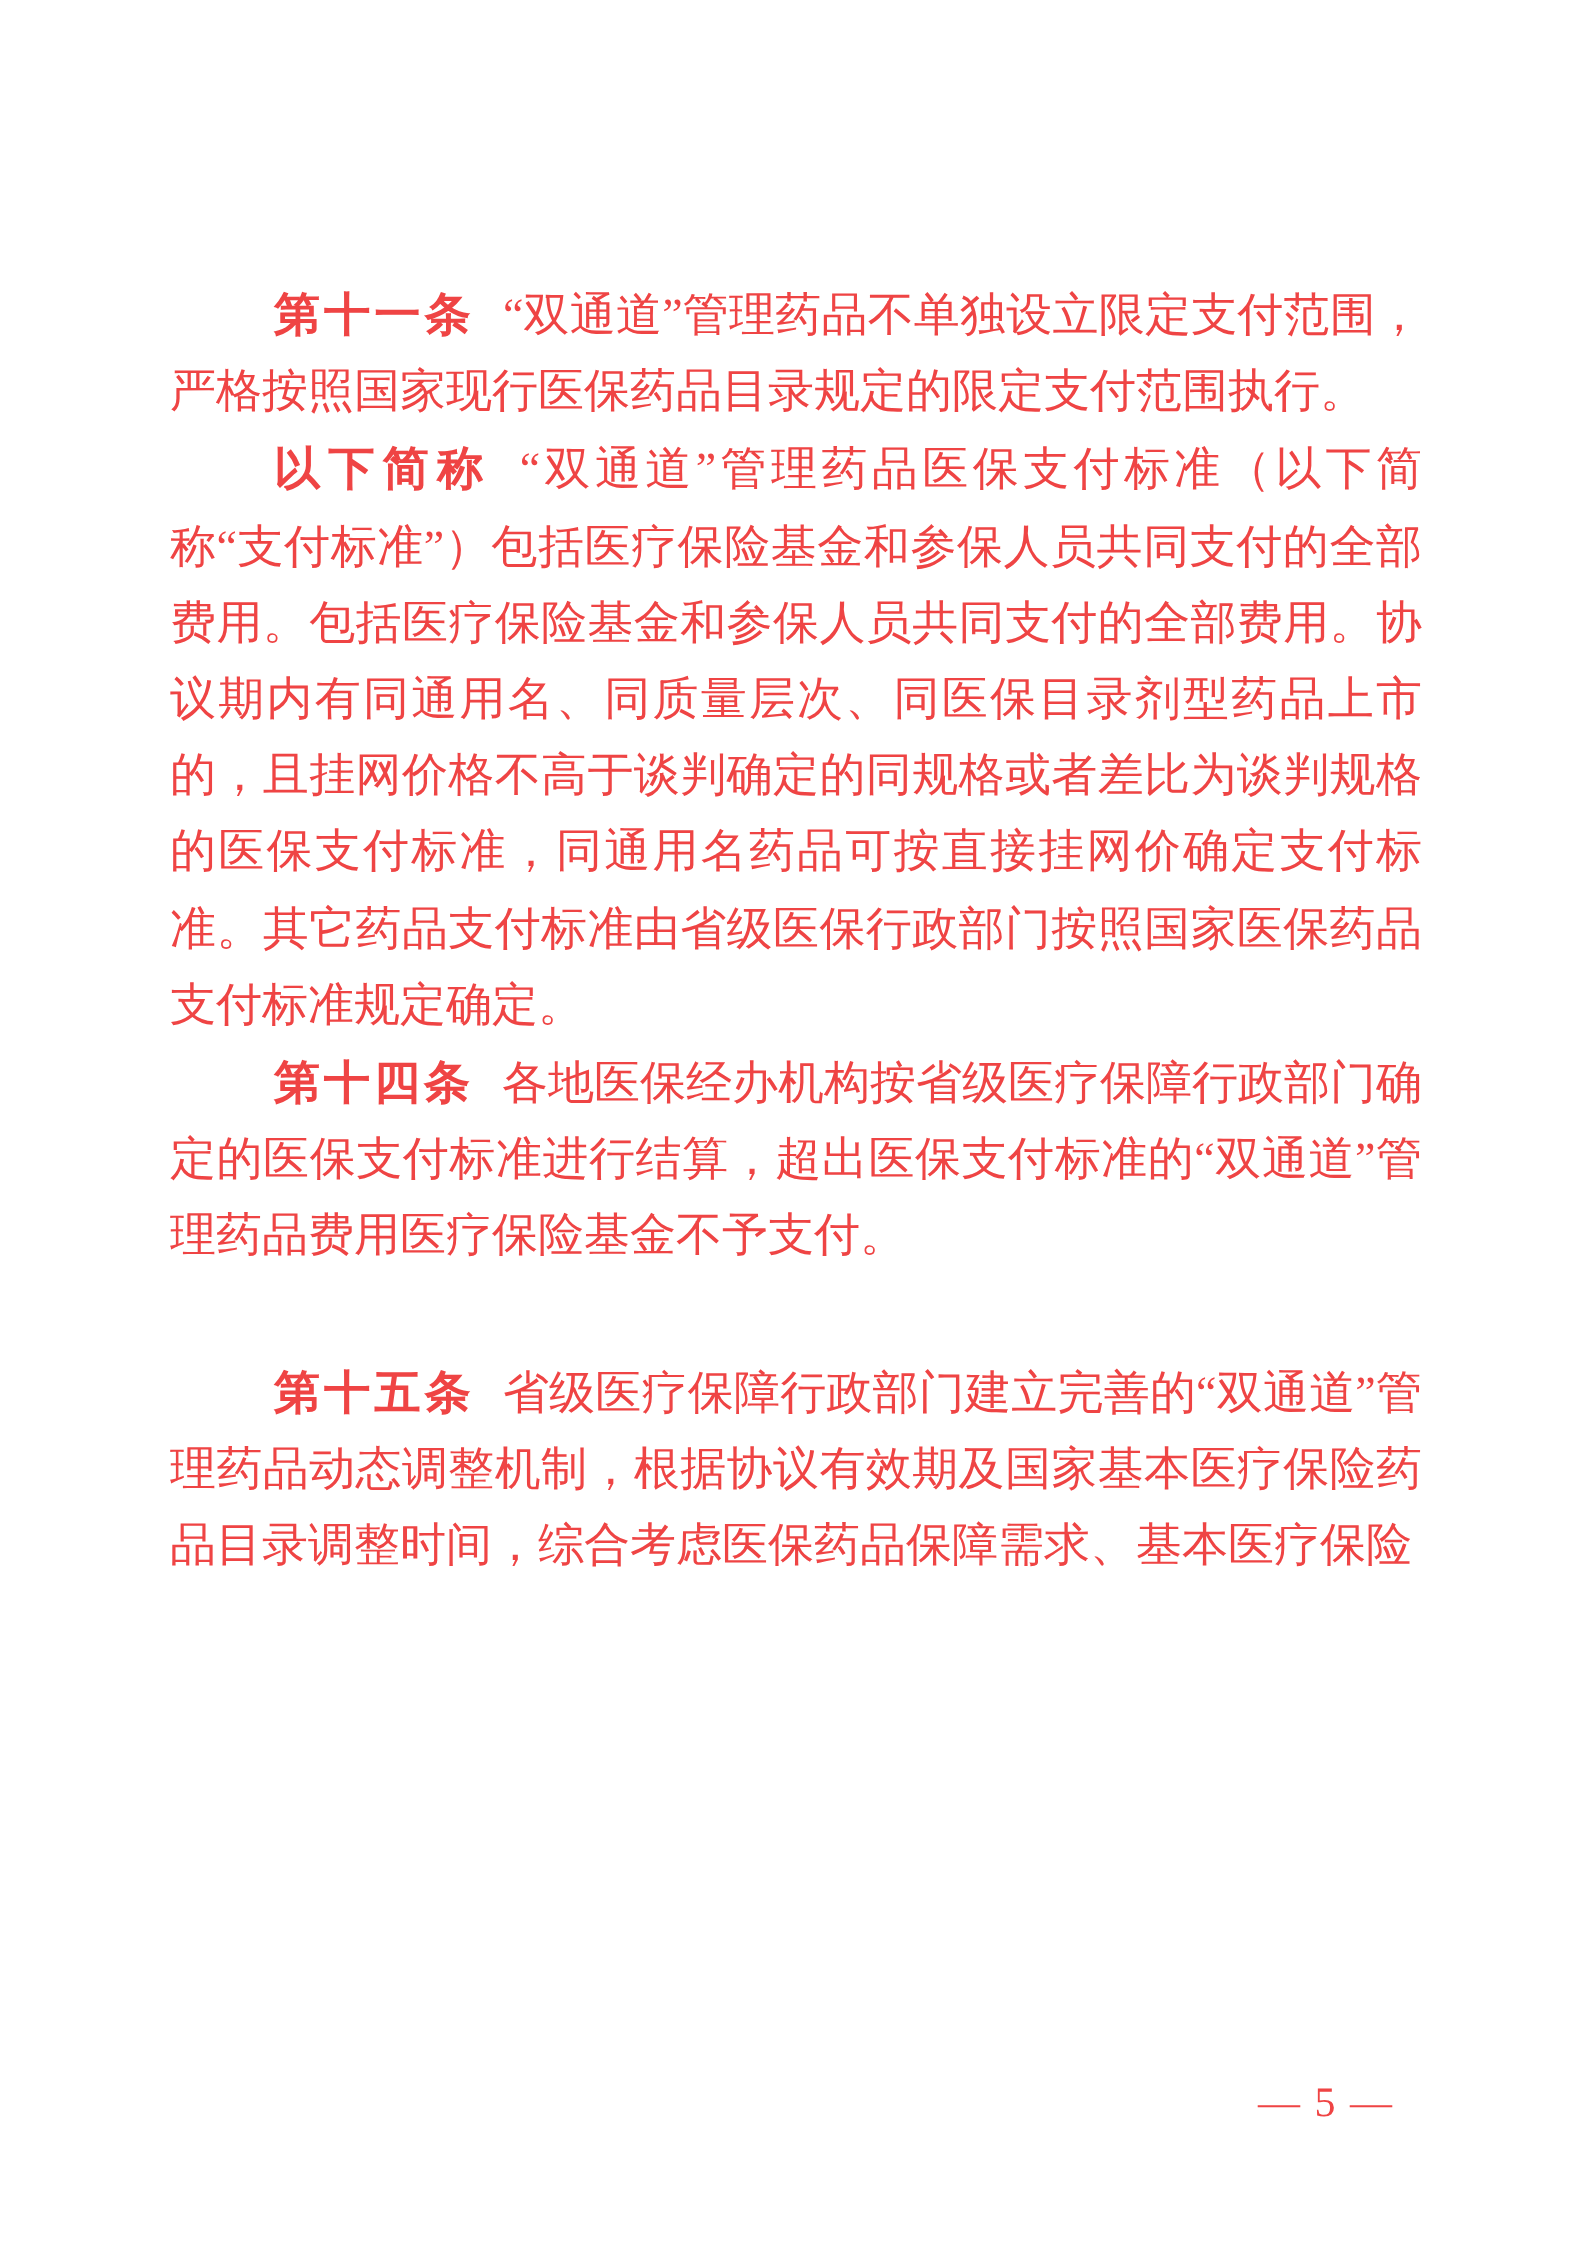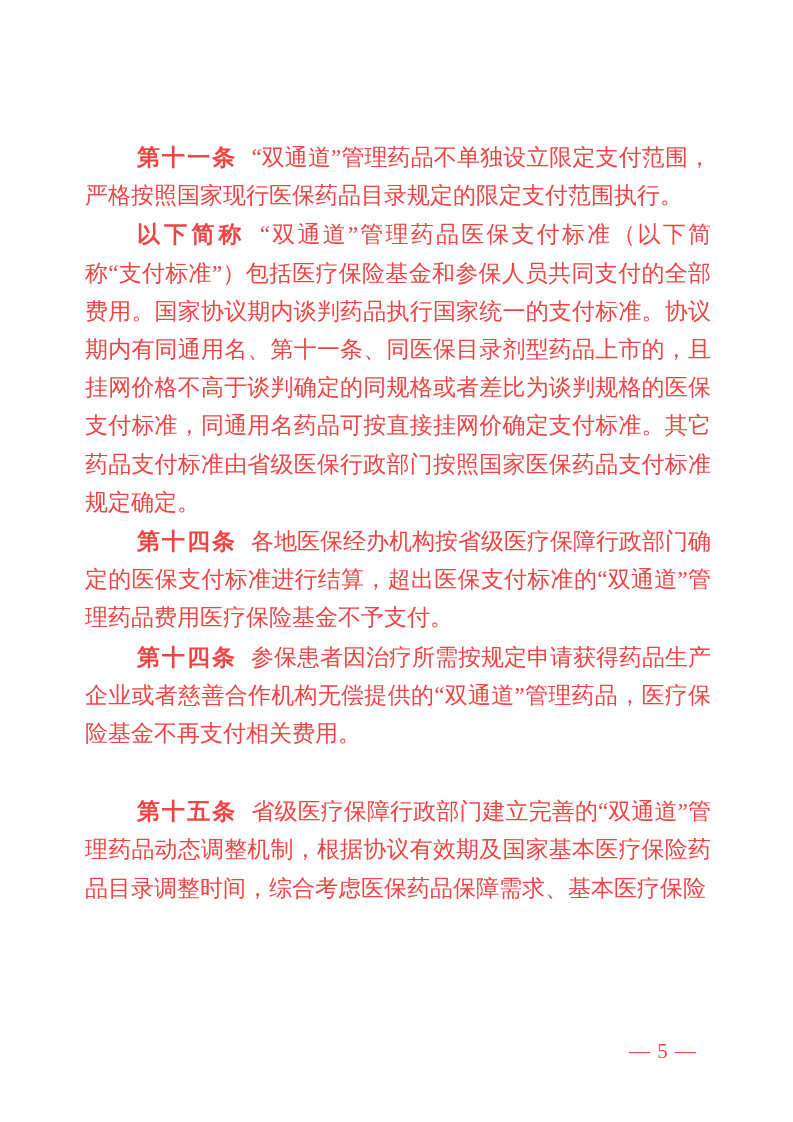--- a/index.html
+++ b/index.html
@@ -70,30 +70,27 @@
 
 <div class="page">
 
   <div class="body-text">
 
     <p class="para">
       <span class="art-num">第十一条</span><span>“双通道”管理药品不单独设立限定支付范围，严格按照国家现行医保药品目录规定的限定支付范围执行。</span>
     </p>
 
     <p class="para">
-      <span class="art-num">以下简称</span><span>“双通道”管理药品医保支付标准（以下简称“支付标准”）包括医疗保险基金和参保人员共同支付的全部费用。国家协议期内谈判药品执行国家统一的支付标准。协议期内有同通用名、第十一条、同医保目录剂型药品上市的，且挂网价格不高于谈判确定的同规格或者差比为谈判规格的医保支付标准，同通用名药品可按直接挂网价确定支付标准。其它药品支付标准由省级医保行政部门按照国家医保药品支付标准规定确定。</span>
+      <span class="art-num">以下简称</span><span>“双通道”管理药品医保支付标准（以下简称“支付标准”）包括医疗保险基金和参保人员共同支付的全部费用。包括医疗保险基金和参保人员共同支付的全部费用。协议期内有同通用名、同质量层次、同医保目录剂型药品上市的，且挂网价格不高于谈判确定的同规格或者差比为谈判规格的医保支付标准，同通用名药品可按直接挂网价确定支付标准。其它药品支付标准由省级医保行政部门按照国家医保药品支付标准规定确定。</span>
     </p>
 
     <p class="para">
       <span class="art-num">第十四条</span><span>各地医保经办机构按省级医疗保障行政部门确定的医保支付标准进行结算，超出医保支付标准的“双通道”管理药品费用医疗保险基金不予支付。</span>
     </p>
 
-    <p class="para">
-      <span class="art-num">第十四条</span><span>参保患者因治疗所需按规定申请获得药品生产企业或者慈善合作机构无偿提供的“双通道”管理药品，医疗保险基金不再支付相关费用。</span>
-    </p>
 
 
     <p class="para para-after-heading">
       <span class="art-num">第十五条</span><span>省级医疗保障行政部门建立完善的“双通道”管理药品动态调整机制，根据协议有效期及国家基本医疗保险药品目录调整时间，综合考虑医保药品保障需求、基本医疗保险</span>
     </p>
 
   </div>
 
   <div class="page-number">— 5 —</div>
 

